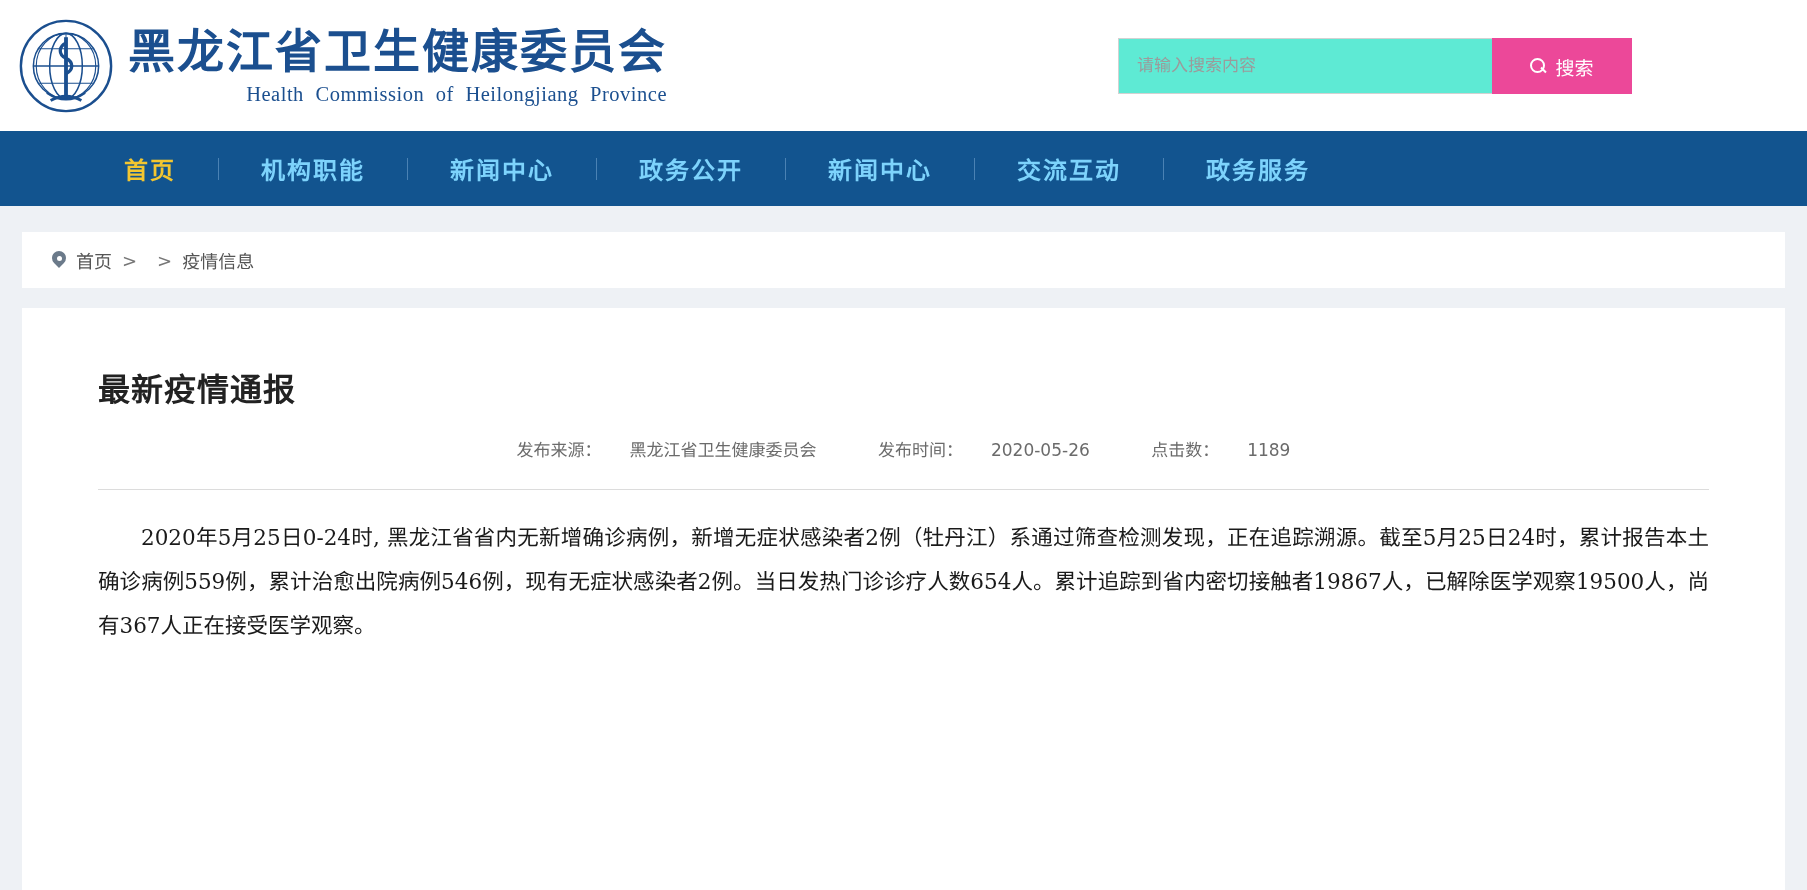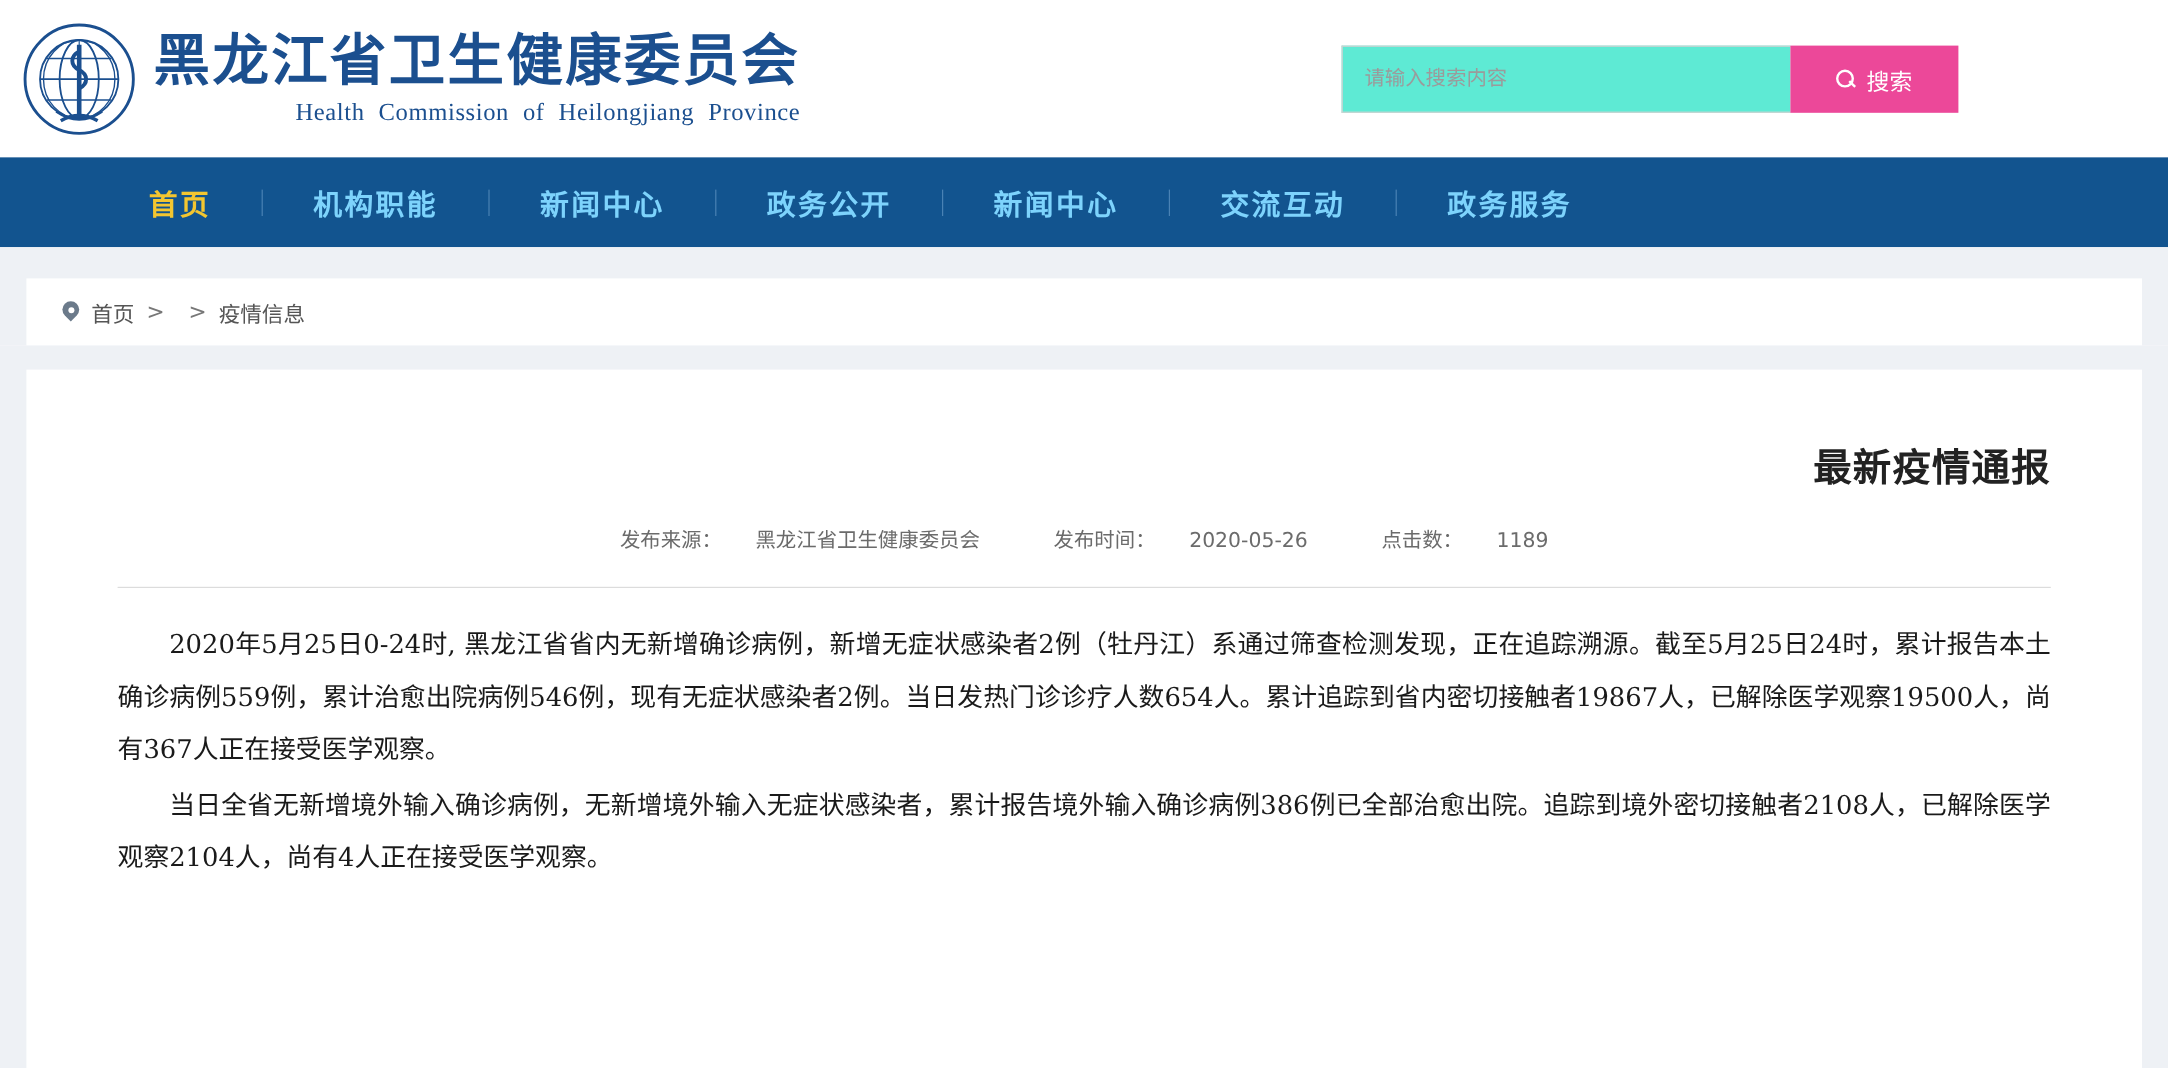--- a/index.html
+++ b/index.html
@@ -190,21 +190,21 @@
     background: #eef1f5;
     padding: 20px 22px 0 22px;
     height: 628px;
   }
   .article {
     background: #ffffff;
     height: 100%;
     padding: 46px 76px 0 76px;
   }
   .article-title {
-    text-align: right;
+    text-align: left;
     font-family: "DejaVu Sans", sans-serif;
     font-size: 32px;
     font-weight: bold;
     color: #222222;
     letter-spacing: 1px;
     margin: 10px 0 0 0;
   }
   .article-meta {
     text-align: center;
     font-family: "DejaVu Sans", sans-serif;
@@ -298,16 +298,15 @@
     <div class="article-meta">
       <span><span>发布来源：</span><span>黑龙江省卫生健康委员会</span></span>
       <span><span>发布时间：</span><span>2020-05-26</span></span>
       <span><span>点击数：</span><span>1189</span></span>
     </div>
 
     <hr class="meta-divider">
 
     <div class="article-body">
       <p>2020年5月25日0-24时, 黑龙江省省内无新增确诊病例，新增无症状感染者2例（牡丹江）系通过筛查检测发现，正在追踪溯源。截至5月25日24时，累计报告本土确诊病例559例，累计治愈出院病例546例，现有无症状感染者2例。当日发热门诊诊疗人数654人。累计追踪到省内密切接触者19867人，已解除医学观察19500人，尚有367人正在接受医学观察。</p>
-      <p>当日全省无新增境外输入确诊病例，无新增境外输入无症状感染者，累计报告境外输入确诊病例386例已全部治愈出院。追踪到境外密切接触者2108人，已解除医学观察2104人，尚有4人正在接受医学观察。</p>
     </div>
   </div>
 </div>
 
 </body></html>

